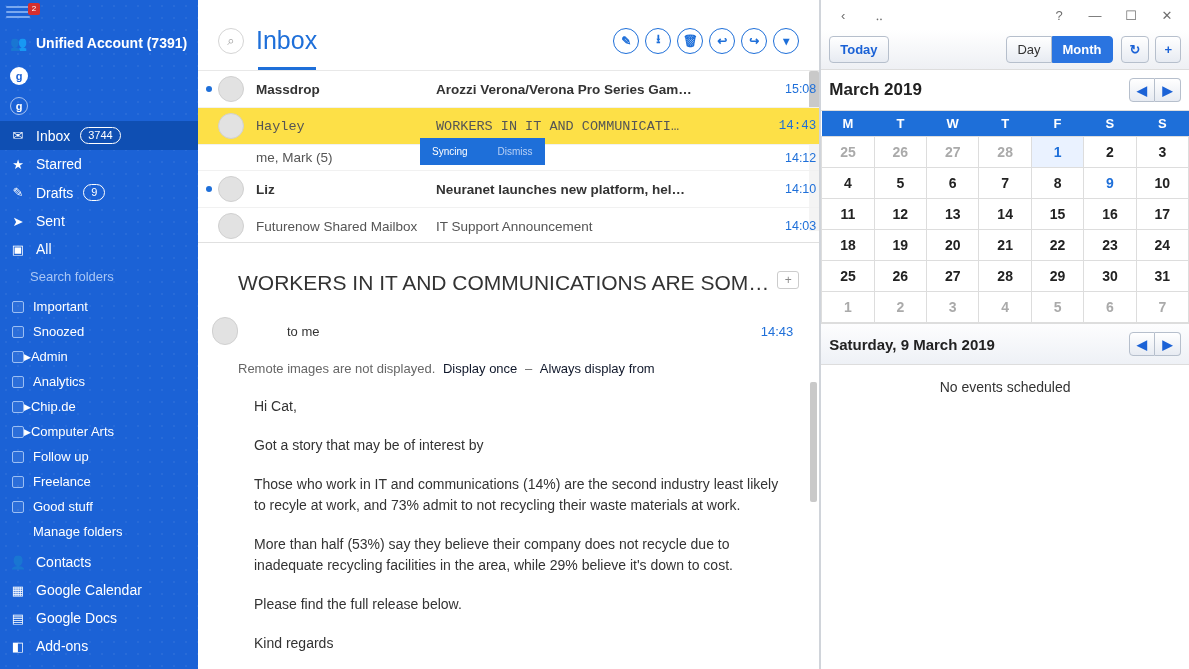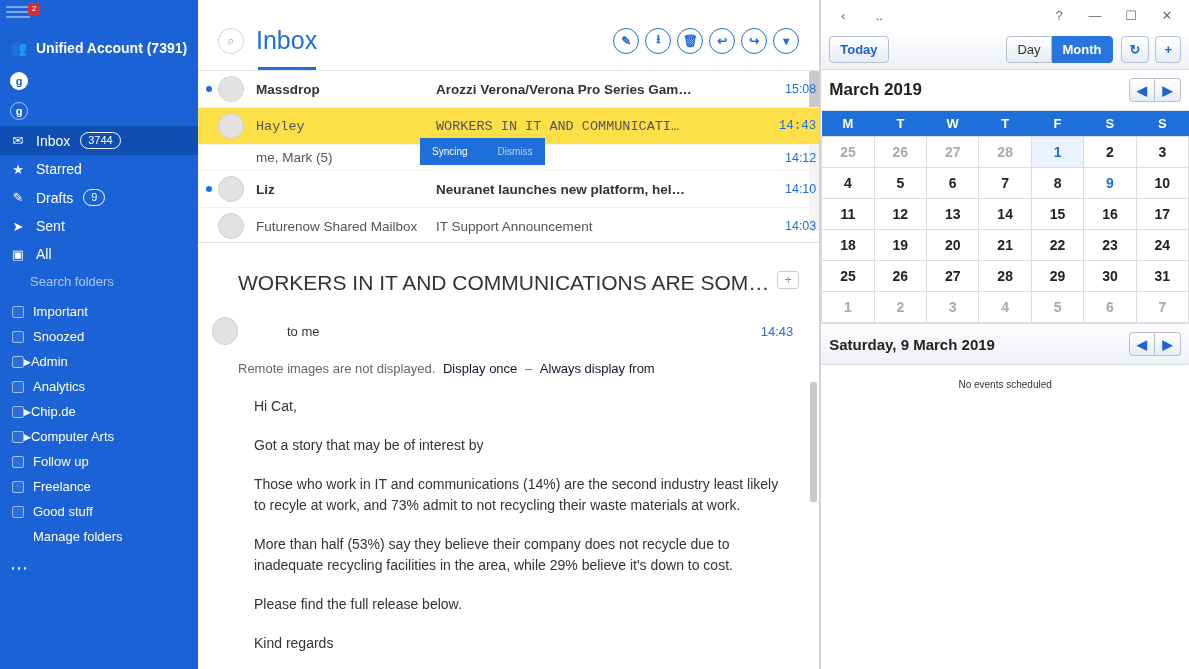--- a/index.html
+++ b/index.html
@@ -90,21 +90,21 @@
 .navbtn:first-child{border-radius:4px 0 0 4px;}
 .navbtn:last-child{border-radius:0 4px 4px 0;border-left:none;}
 .cal{width:100%;border-collapse:collapse;}
 .cal th{background:#1e6fd9;color:#fff;padding:5px 0;font-weight:700;font-size:13px;width:14.28%;}
 .cal td{border:1px solid #ddd;text-align:center;padding:7px 0;font-size:14px;font-weight:700;color:#222;cursor:pointer;}
 .cal td.off{color:#aaa;}
 .cal td.today{color:#1e6fd9;}
 .cal td.sel{background:#eaf2ff;color:#1e6fd9;}
 .dayrow{display:flex;align-items:center;padding:8px 8px;border-top:1px solid #ddd;border-bottom:1px solid #ddd;background:linear-gradient(#fdfdfe,#eef1f6);}
 .daylbl{font-size:15px;font-weight:700;}
-.noevent{text-align:center;padding:14px 0;font-size:10px;color:#333;}
+.noevent{text-align:center;padding:14px 0;font-size:14px;color:#333;}
 </style>
 </head>
 <body>
 
 <div class="app">
   <div class="sidebar">
     <div class="hamburger-wrap">
       <div class="hamburger"><span></span><span></span><span></span></div>
       <div class="notif-badge">2</div>
     </div>
@@ -186,20 +186,38 @@
         </div>
         <div class="row">
           <span class="cbx"></span>
           <span style="width:9px"></span>
           <span>Good stuff</span>
         </div>
         <div class="row">
           <span style="width:12px"></span>
           <span style="width:9px"></span>
           <span>Manage folders</span>
+        </div>
+      </div>
+    <div class="bottom" id="sb-bottom">
+        <div class="navitem">
+          <span class="ic">👤</span>
+          <span>Contacts</span>
+        </div>
+        <div class="navitem">
+          <span class="ic">▦</span>
+          <span>Google Calendar</span>
+        </div>
+        <div class="navitem">
+          <span class="ic">▤</span>
+          <span>Google Docs</span>
+        </div>
+        <div class="navitem">
+          <span class="ic">◧</span>
+          <span>Add-ons</span>
         </div>
       </div>
     <div class="dots">⋯</div>
   </div>
 
   <div class="mid">
     <div class="mid-hdr">
       <div class="srch">⌕</div>
       <div class="inbox-title">Inbox</div>
       <div class="hdr-actions">

